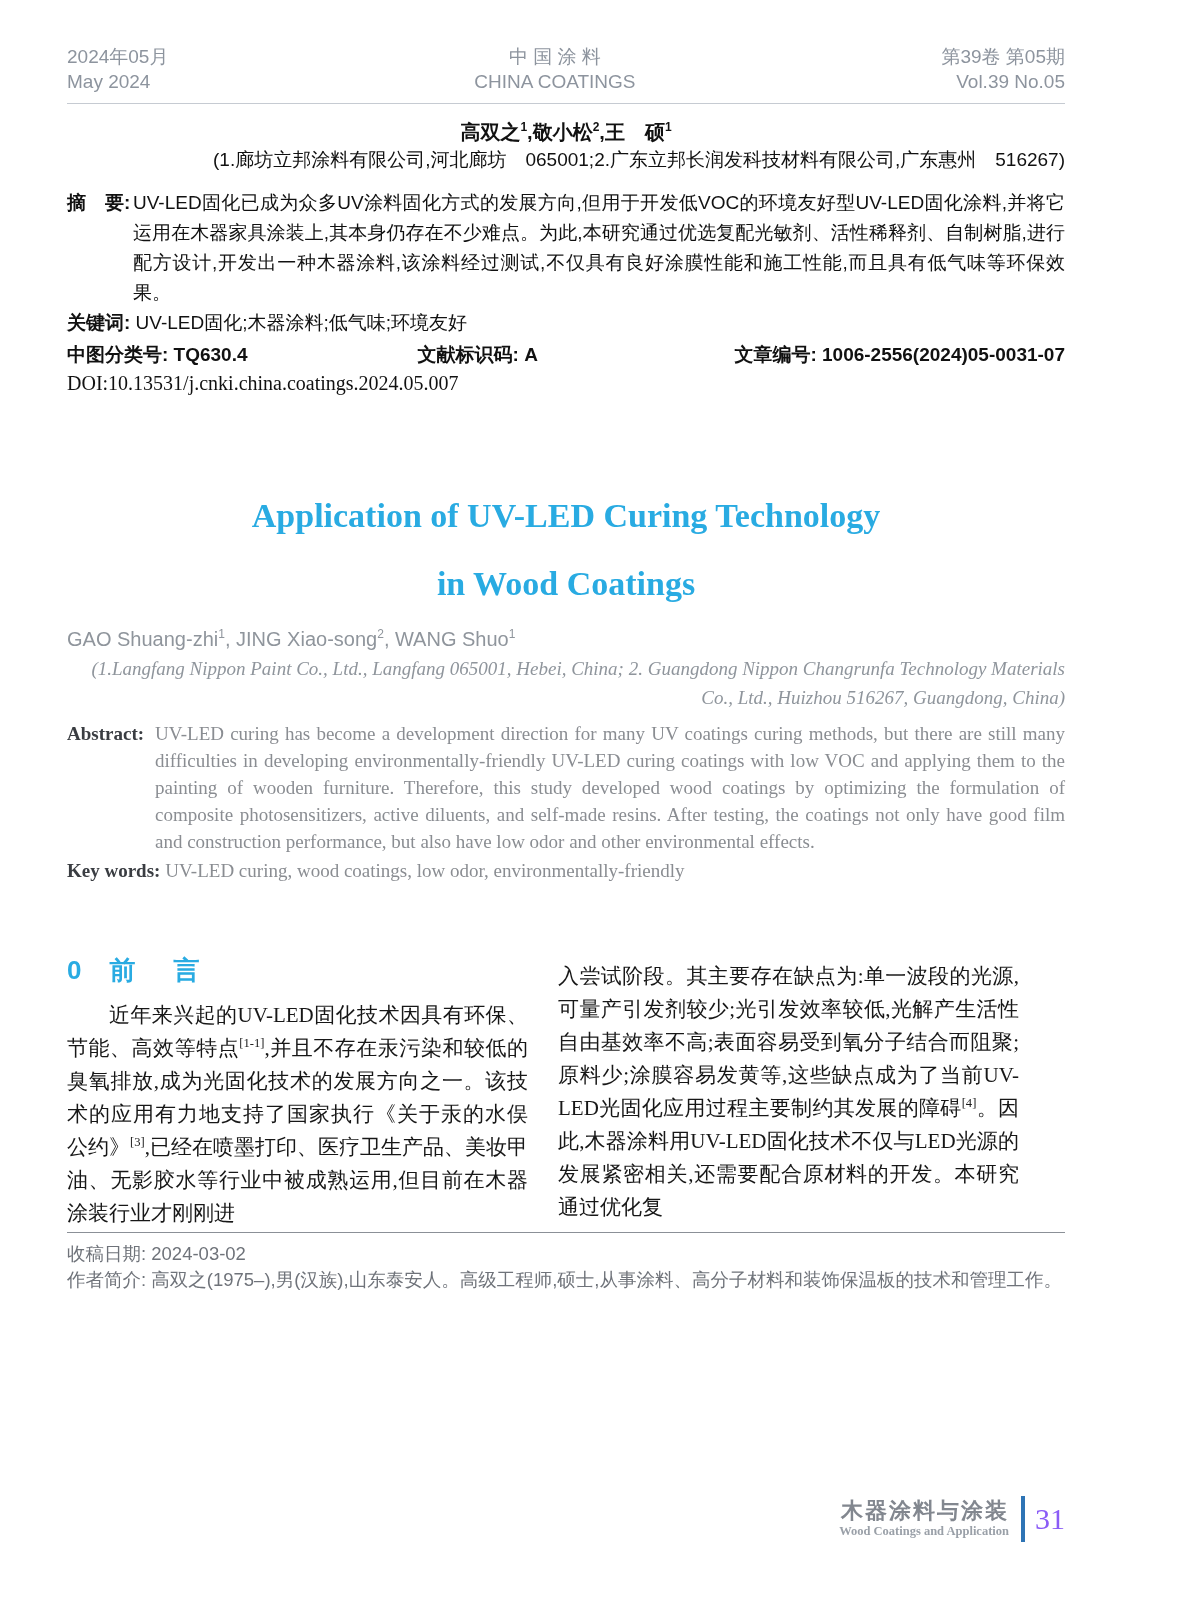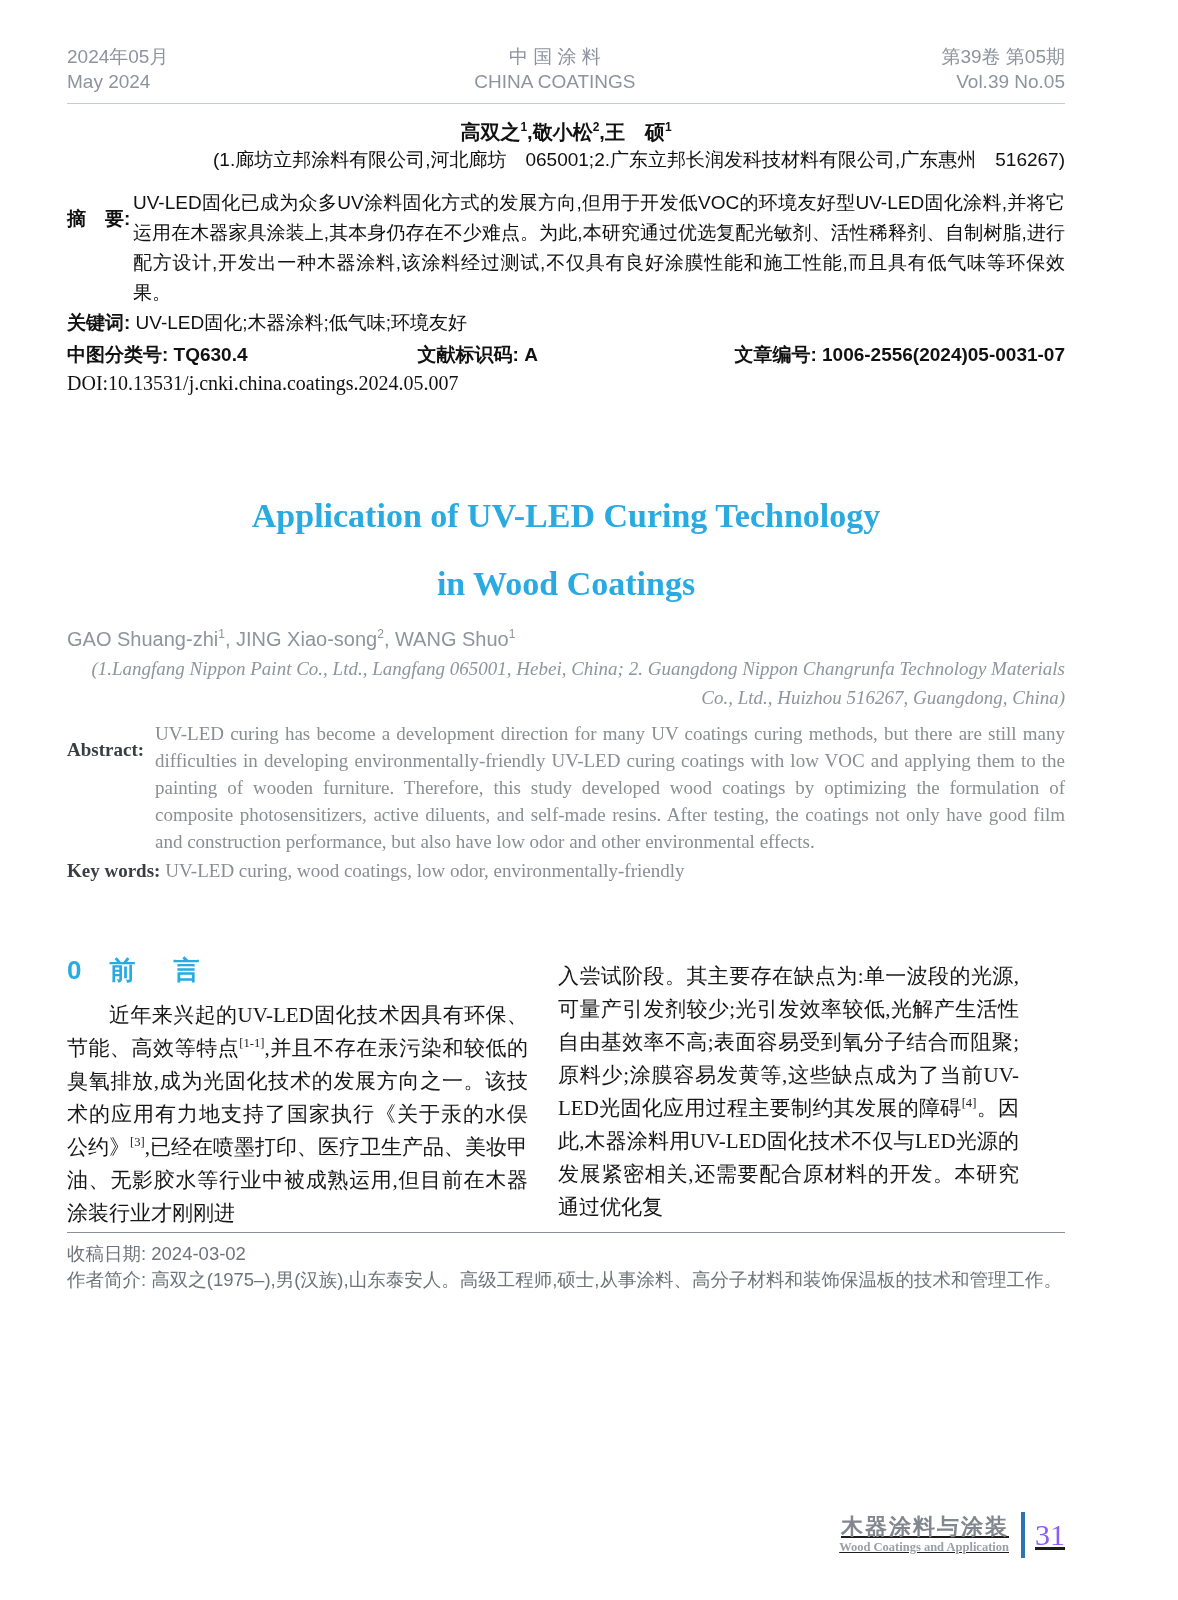--- a/index.html
+++ b/index.html
@@ -19,21 +19,21 @@
   .title-cn { margin-top:198px; text-align:center; color:#29abe2; font-size:54px;
               font-weight:bold; letter-spacing:1px; line-height:80px; }
   .authors-cn { margin-top:14px; text-align:center; font-size:20px; font-weight:bold;
                 color:#111; line-height:28px; }
   sup { font-size:0.6em; vertical-align:super; line-height:0; }
   .affil-cn { text-align:right; font-size:19px; color:#111; line-height:28px; }
 
   
   .abstract-cn { margin-top:14px; font-size:19px; line-height:30px; color:#111; }
   .hang { position:relative; padding-left:66px; text-align:justify; }
-  .hang .lab { position:absolute; left:0; top:16px; font-weight:bold; white-space:nowrap; }
+  .hang .lab { position:absolute; left:0; top:0; font-weight:bold; white-space:nowrap; }
   .kw-row { margin-top:0; font-size:19px; line-height:30px; }
   .kw-row .lab { font-weight:bold; }
 
   .meta-row { margin-top:4px; display:flex; font-size:19px; font-weight:bold; color:#111; line-height:26px; }
   .meta-row .m2 { margin-left:170px; }
   .meta-row .m3 { margin-left:auto; }
   .doi-row { margin-top:2px; font-family:"Liberation Serif", serif; font-size:20px; color:#111; line-height:26px; }
 
   
   .title-en { margin-top:86px; text-align:center; color:#29abe2; font-size:34px;
@@ -59,21 +59,21 @@
   .bodytext { font-family:"Liberation Serif", serif; font-size:21px; line-height:33px;
               text-align:justify; color:#171717; }
   .indent2 { text-indent:2em; }
   .col-right { padding-top:6px; }
 
   
   .footnote { margin-top:2px; border-top:1px solid #8b9097; padding-top:8px;
               color:#6f737a; font-size:18.5px; line-height:26px; }
 
   
-  .pfooter { position:absolute; right:113px; bottom:42px; display:flex; align-items:center;text-decoration:underline; }
+  .pfooter { position:absolute; right:113px; bottom:58px; display:flex; align-items:center; }
   .pf-names { text-align:right; }
   .pf-cn { color:#82878f; font-size:22px; font-weight:bold; letter-spacing:2px; line-height:24px; }
   .pf-en { color:#9aa0a8; font-size:12.5px; font-weight:bold; font-family:"Liberation Serif", serif; line-height:16px; }
   .pf-bar { width:4px; height:46px; background:#2e74b5; margin:0 10px 0 12px; }
   .pf-num { color:#8b5cf6; font-size:30px; font-family:"Liberation Serif", serif; line-height:46px; }
 </style>
 </head>
 <body>
 
 <div class="page">

